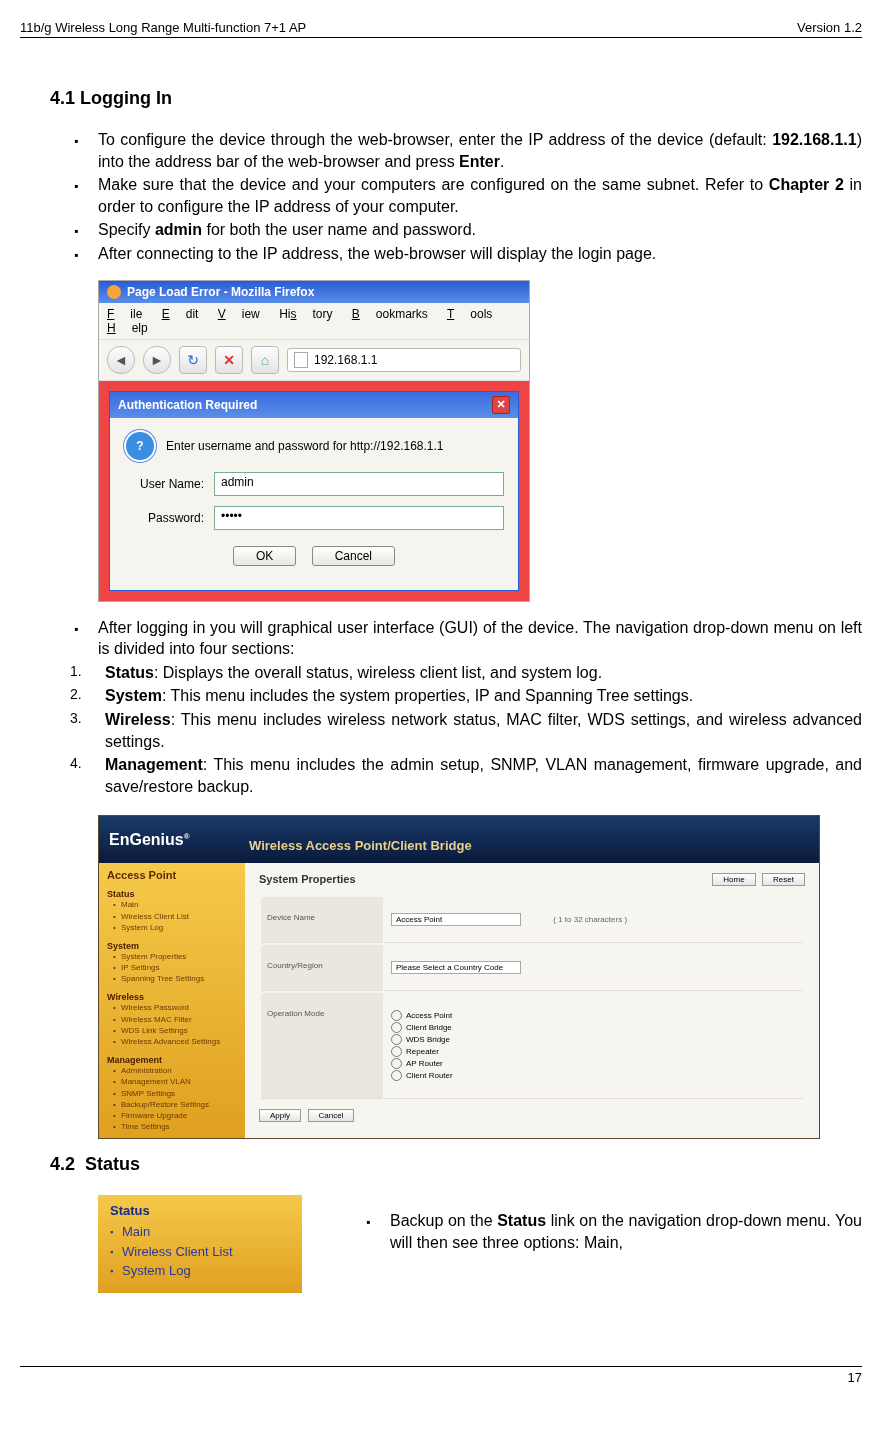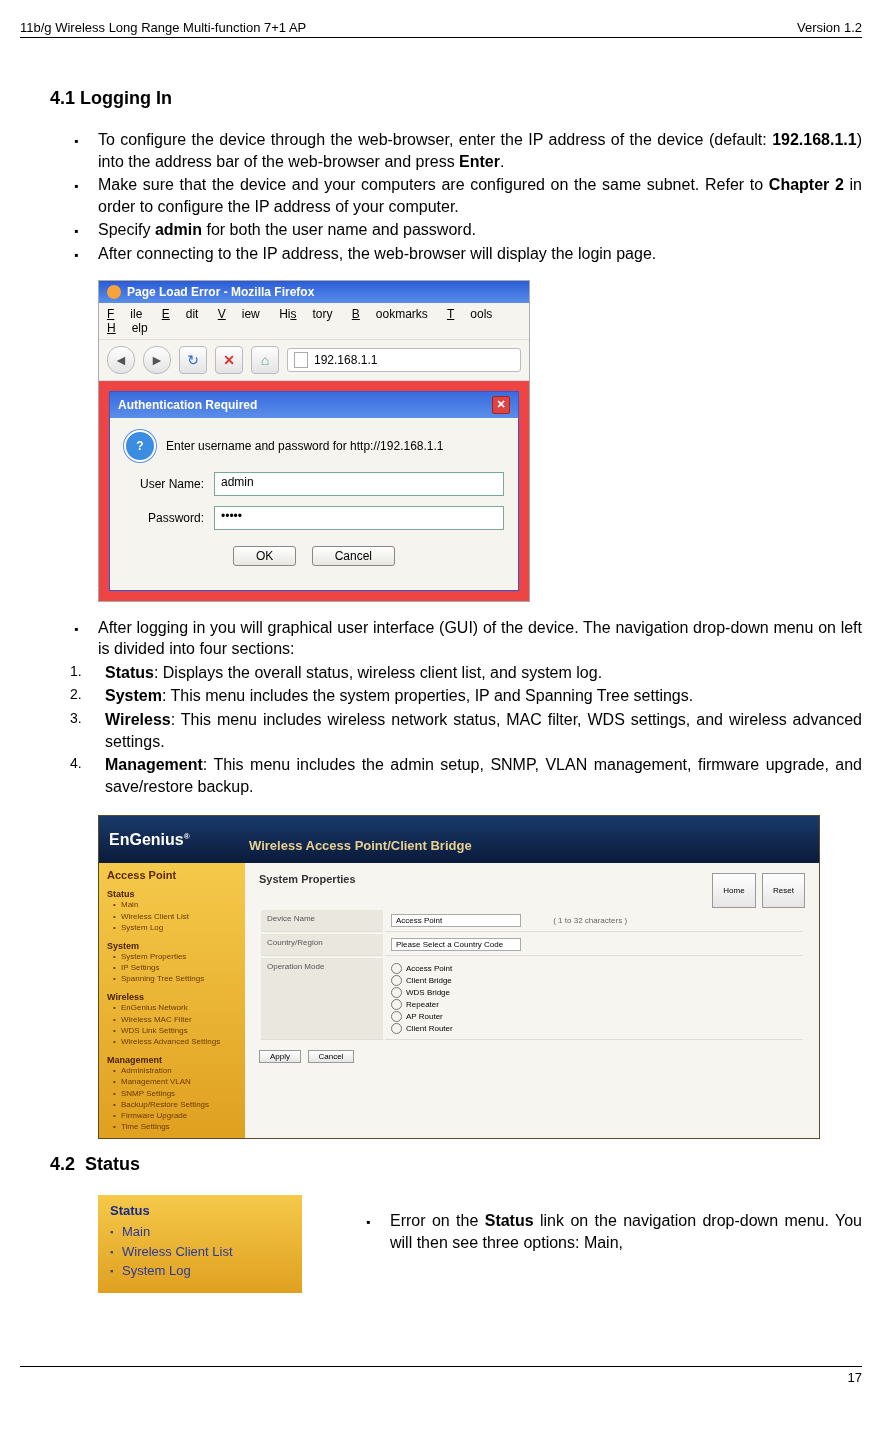--- a/index.html
+++ b/index.html
@@ -173,23 +173,23 @@
   .eng-side .section { font-weight:bold; font-size:9px; margin-top:8px; color:#4a2000; }
   .eng-side .item { font-size:8px; margin-left:6px; position:relative; padding-left:8px; line-height:1.4; color:#6a3a00; }
   .eng-side .item::before { content:"•"; position:absolute; left:0; }
   .eng-main {
     flex:1;
     background:#f7f5f0;
     padding:10px 14px;
   }
   .eng-main h4 { margin:0 0 10px 0; font-size:11px; color:#333; }
   .eng-topbtns { float:right; }
-  .eng-smallbtn { display:inline-block; border:1px solid #999; background:linear-gradient(#fff,#e5e5e5); padding:12px 10px; font-size:8px; margin-left:4px; }
+  .eng-smallbtn { display:inline-block; border:1px solid #999; background:linear-gradient(#fff,#e5e5e5); padding:1px 10px; font-size:8px; margin-left:4px; }
   .eng-table { width:100%; }
-  .eng-table td { padding:4px 6px; vertical-align:top; font-size:8px; border-bottom:1px solid #e0ddd5; }
+  .eng-table td { padding:16px 6px; vertical-align:top; font-size:8px; border-bottom:1px solid #e0ddd5; }
   .eng-table td.lbl { width:110px; background:#eae7df; color:#555; }
   .eng-input { border:1px solid #aaa; background:#fff; padding:1px 4px; font-size:8px; display:inline-block; min-width:120px; }
   .eng-radio { display:block; margin:1px 0; }
   .eng-radio .r { display:inline-block; width:9px;height:9px;border:1px solid #777;border-radius:50%;margin-right:4px;vertical-align:middle; }
   .eng-bottom-btns { margin-top:8px; }
   .eng-btn { display:inline-block; border:1px solid #999; background:linear-gradient(#fff,#e5e5e5); padding:1px 10px; font-size:8px; margin-right:4px; }
 
   
   .status-row { display:flex; margin-left:78px; align-items:flex-start; gap:20px; }
   .status-box {
@@ -331,21 +331,21 @@
         <div class="ap-title">Access Point</div>
         <div class="section">Status</div>
         <div class="item">Main</div>
         <div class="item">Wireless Client List</div>
         <div class="item">System Log</div>
         <div class="section">System</div>
         <div class="item">System Properties</div>
         <div class="item">IP Settings</div>
         <div class="item">Spanning Tree Settings</div>
         <div class="section">Wireless</div>
-        <div class="item">EnGenius Network</div>
+        <div class="item">Wireless Password</div>
         <div class="item">Wireless MAC Filter</div>
         <div class="item">WDS Link Settings</div>
         <div class="item">Wireless Advanced Settings</div>
         <div class="section">Management</div>
         <div class="item">Administration</div>
         <div class="item">Management VLAN</div>
         <div class="item">SNMP Settings</div>
         <div class="item">Backup/Restore Settings</div>
         <div class="item">Firmware Upgrade</div>
         <div class="item">Time Settings</div>
@@ -397,21 +397,21 @@
 
   <div class="status-row">
     <div class="status-box">
       <div class="st-title">Status</div>
       <div class="st-item">Main</div>
       <div class="st-item">Wireless Client List</div>
       <div class="st-item">System Log</div>
     </div>
     <ul class="status-text">
       <li>
-        <span>Error on the </span><span class="b">Status</span><span> link on the navigation drop-down menu. You will then see three options: Main,</span>
+        <span>Backup on the </span><span class="b">Status</span><span> link on the navigation drop-down menu. You will then see three options: Main,</span>
       </li>
     </ul>
   </div>
 
   <div class="footer">
     <span>17</span>
   </div>
 
 </div>
 

